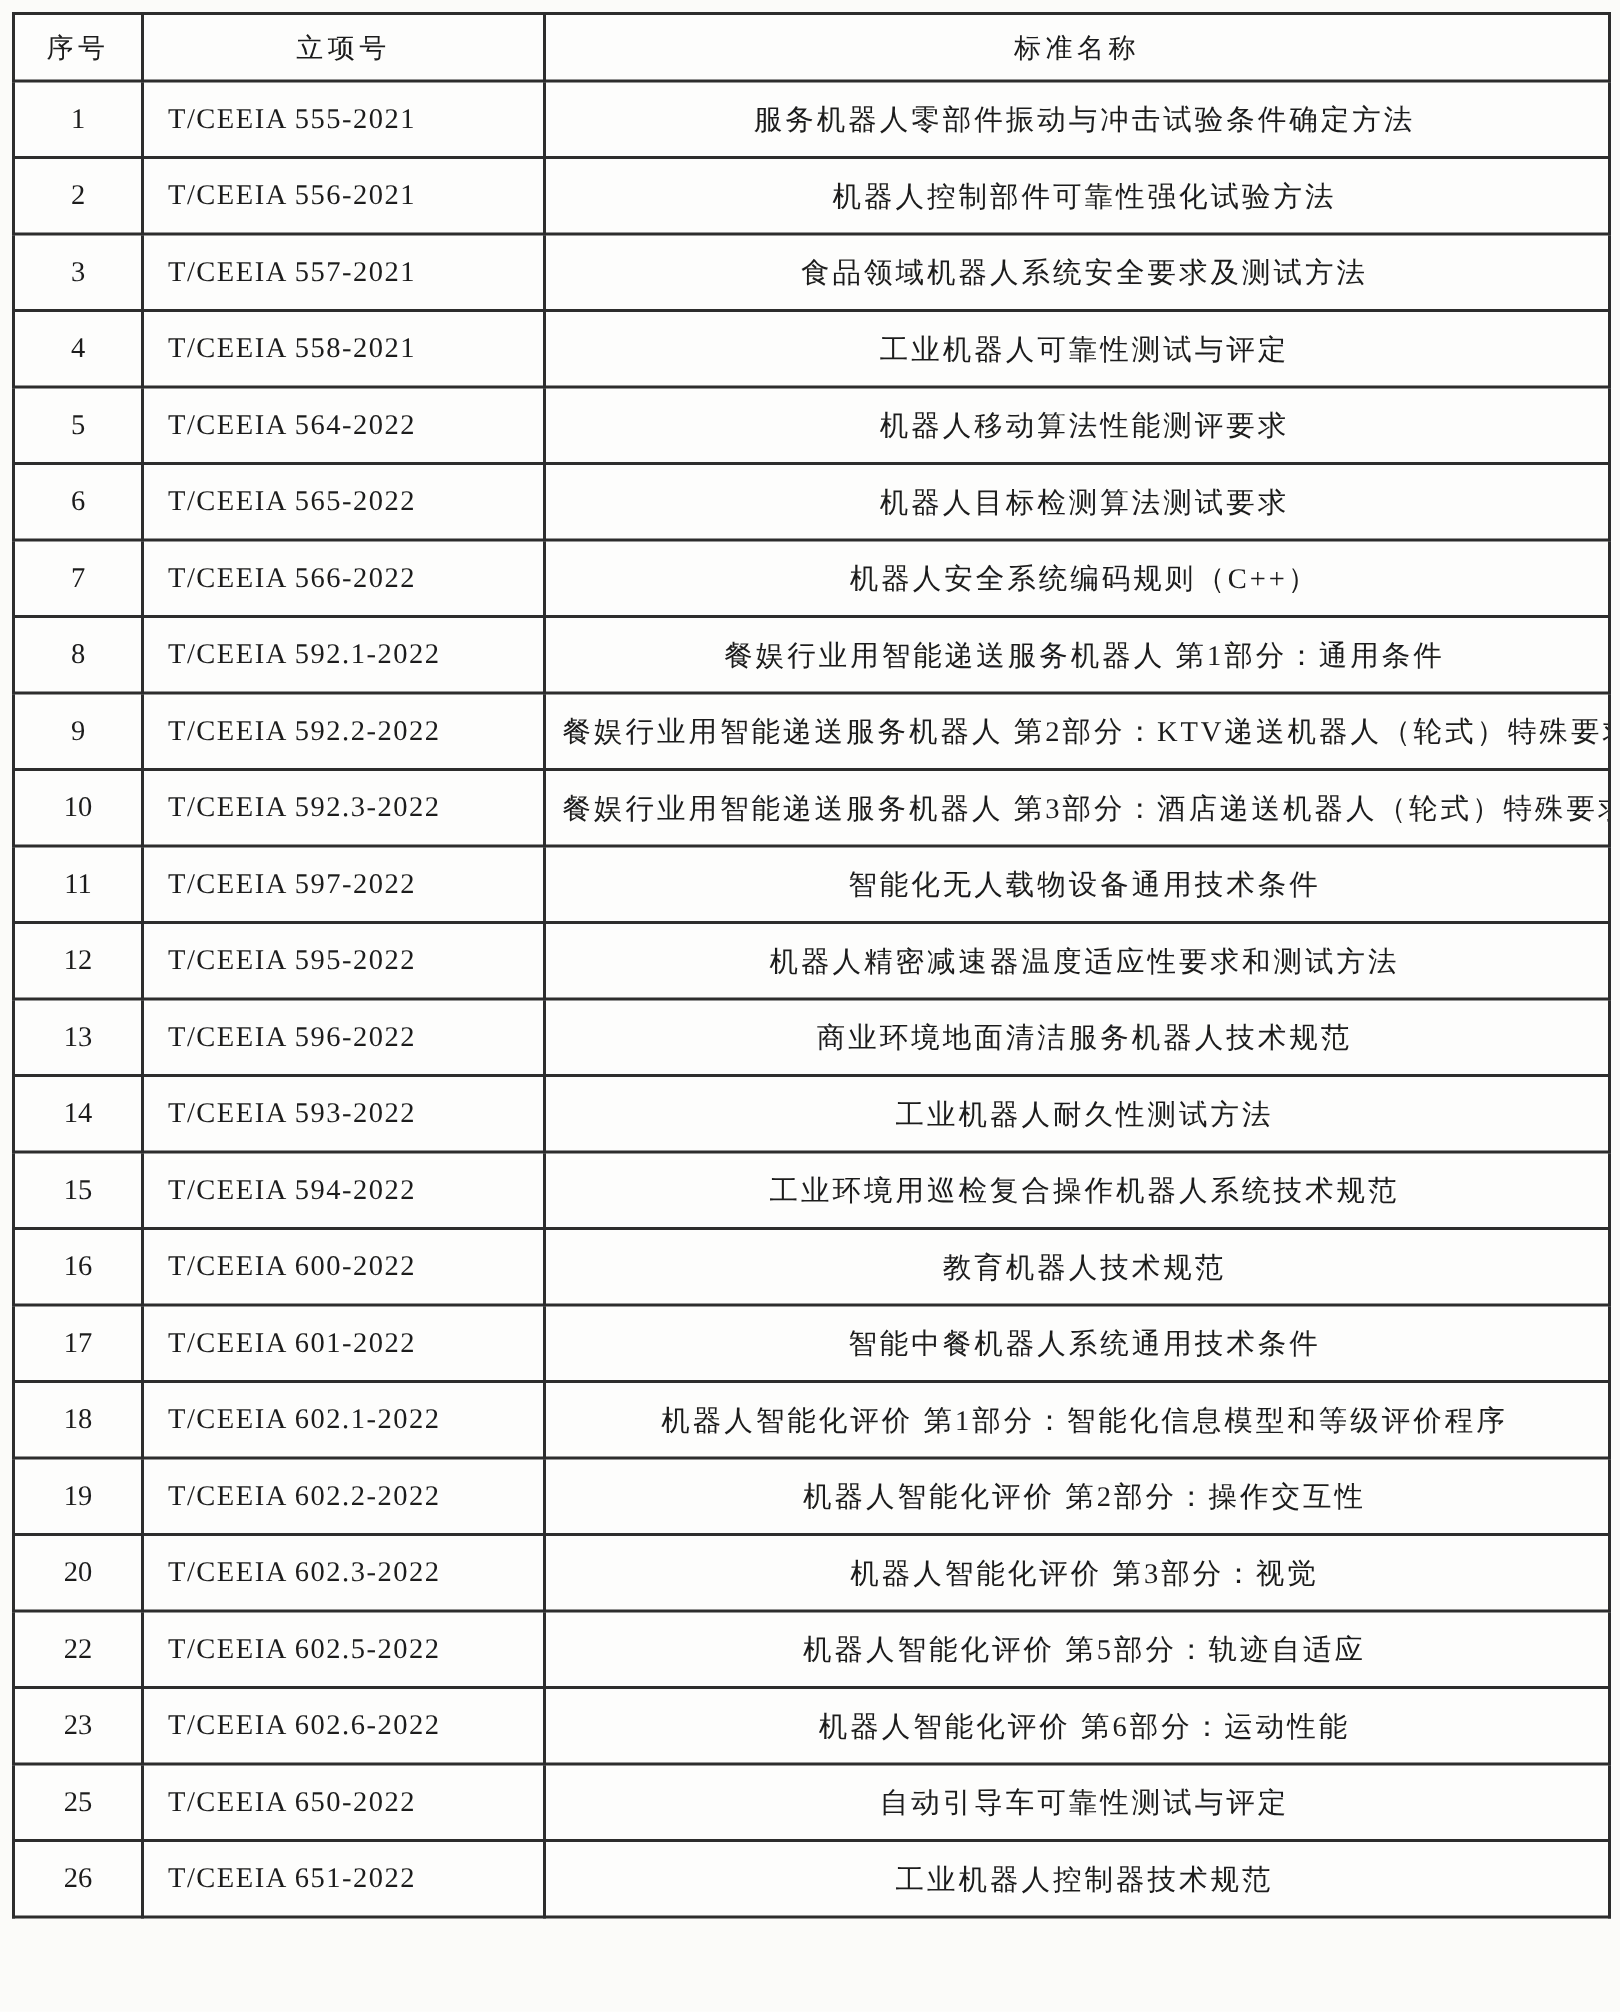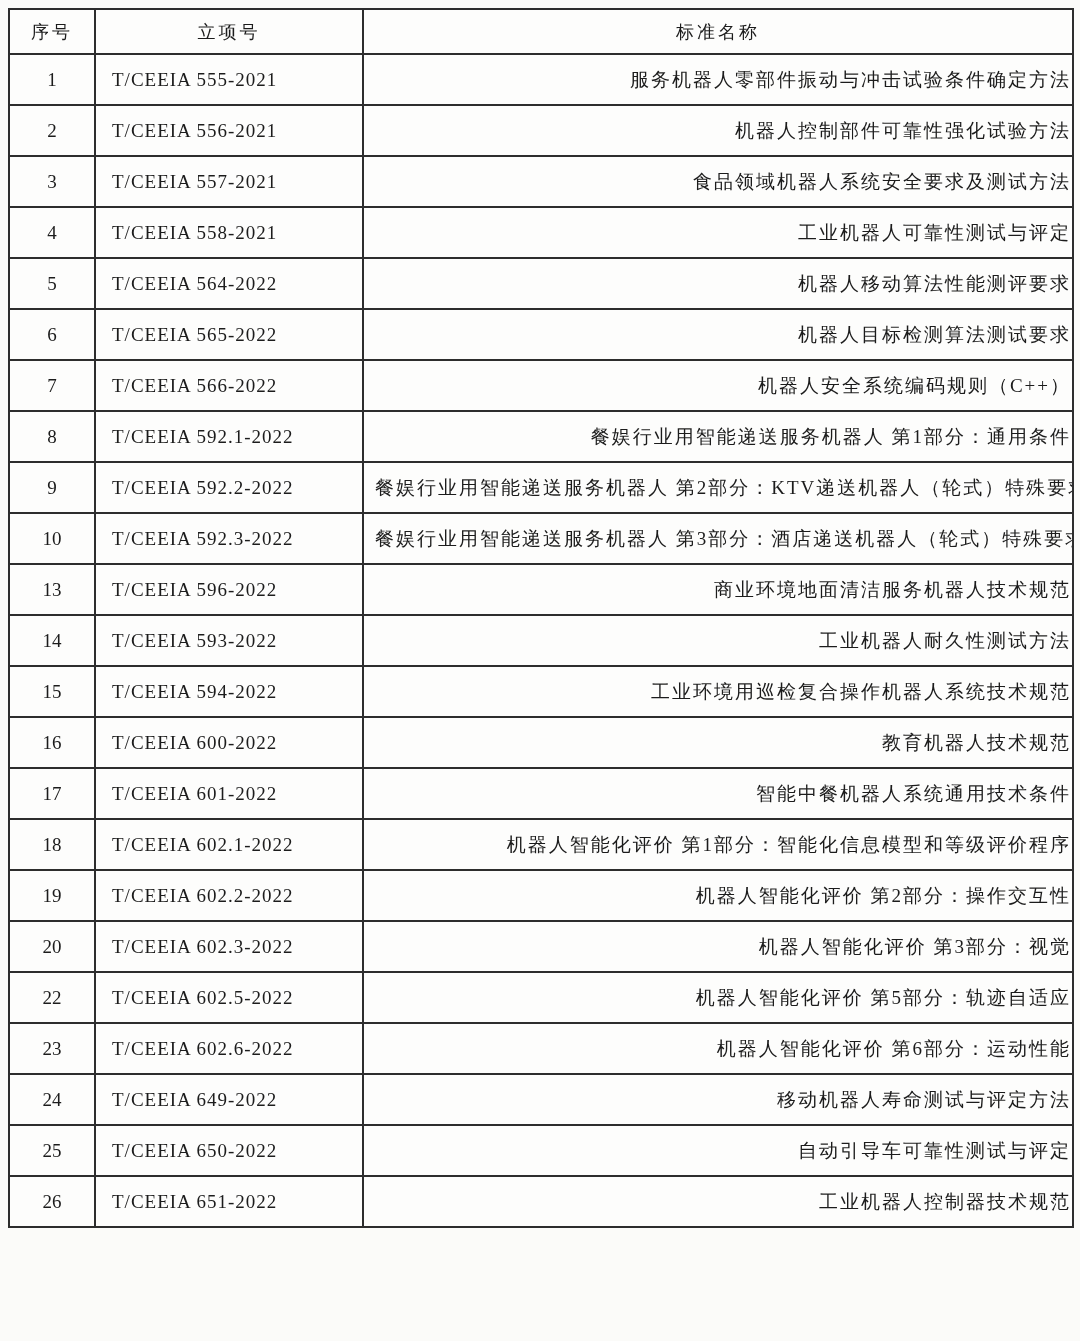--- a/index.html
+++ b/index.html
@@ -52,21 +52,21 @@
     text-align: center;
     font-size: 18px;
     letter-spacing: 0px;
   }
   td.cell-projno {
     text-align: left;
     padding-left: 16px;
     letter-spacing: 1px;
   }
   td.cell-name {
-    text-align: right;
+    text-align: center;
     padding-left: 11px;
     font-size: 18px;
     letter-spacing: 2px;
   }
 </style>
 </head>
 <body>
 
 <div class="page">
   <table class="std-table">
@@ -127,20 +127,30 @@
           <td class="cell-index">9</td>
           <td class="cell-projno">T/CEEIA 592.2-2022</td>
           <td class="cell-name">餐娱行业用智能递送服务机器人 第2部分：KTV递送机器人（轮式）特殊要求</td>
         </tr>
         <tr class="data-row">
           <td class="cell-index">10</td>
           <td class="cell-projno">T/CEEIA 592.3-2022</td>
           <td class="cell-name">餐娱行业用智能递送服务机器人 第3部分：酒店递送机器人（轮式）特殊要求</td>
         </tr>
         <tr class="data-row">
+          <td class="cell-index">11</td>
+          <td class="cell-projno">T/CEEIA 597-2022</td>
+          <td class="cell-name">智能化无人载物设备通用技术条件</td>
+        </tr>
+        <tr class="data-row">
+          <td class="cell-index">12</td>
+          <td class="cell-projno">T/CEEIA 595-2022</td>
+          <td class="cell-name">机器人精密减速器温度适应性要求和测试方法</td>
+        </tr>
+        <tr class="data-row">
           <td class="cell-index">13</td>
           <td class="cell-projno">T/CEEIA 596-2022</td>
           <td class="cell-name">商业环境地面清洁服务机器人技术规范</td>
         </tr>
         <tr class="data-row">
           <td class="cell-index">14</td>
           <td class="cell-projno">T/CEEIA 593-2022</td>
           <td class="cell-name">工业机器人耐久性测试方法</td>
         </tr>
         <tr class="data-row">
@@ -175,25 +185,20 @@
         </tr>
         <tr class="data-row">
           <td class="cell-index">22</td>
           <td class="cell-projno">T/CEEIA 602.5-2022</td>
           <td class="cell-name">机器人智能化评价 第5部分：轨迹自适应</td>
         </tr>
         <tr class="data-row">
           <td class="cell-index">23</td>
           <td class="cell-projno">T/CEEIA 602.6-2022</td>
           <td class="cell-name">机器人智能化评价 第6部分：运动性能</td>
-        </tr>
-        <tr class="data-row">
-          <td class="cell-index">24</td>
-          <td class="cell-projno">T/CEEIA 649-2022</td>
-          <td class="cell-name">移动机器人寿命测试与评定方法</td>
         </tr>
         <tr class="data-row">
           <td class="cell-index">25</td>
           <td class="cell-projno">T/CEEIA 650-2022</td>
           <td class="cell-name">自动引导车可靠性测试与评定</td>
         </tr>
         <tr class="data-row">
           <td class="cell-index">26</td>
           <td class="cell-projno">T/CEEIA 651-2022</td>
           <td class="cell-name">工业机器人控制器技术规范</td>

